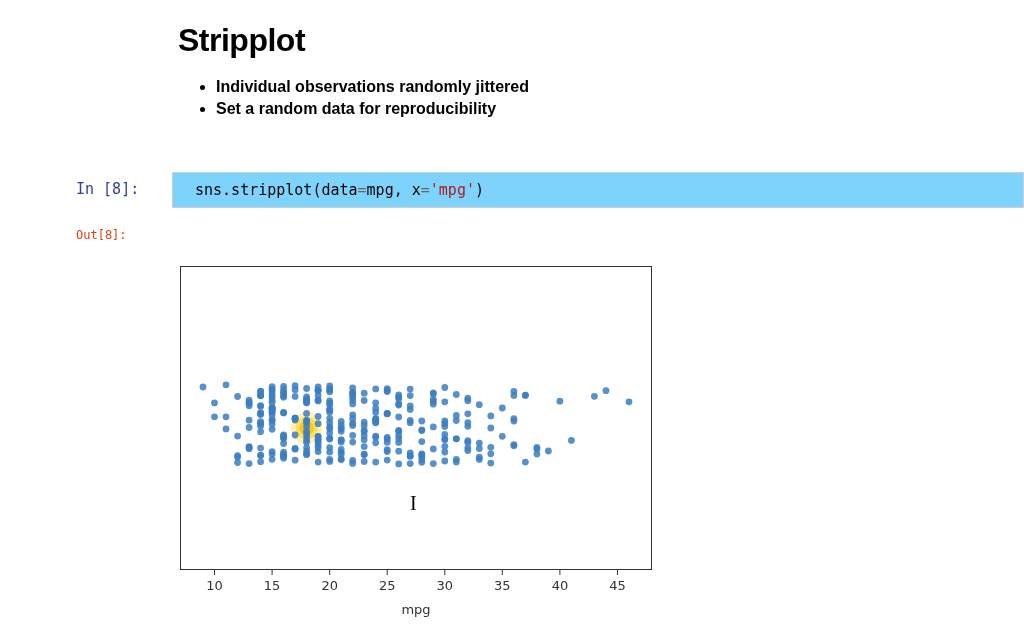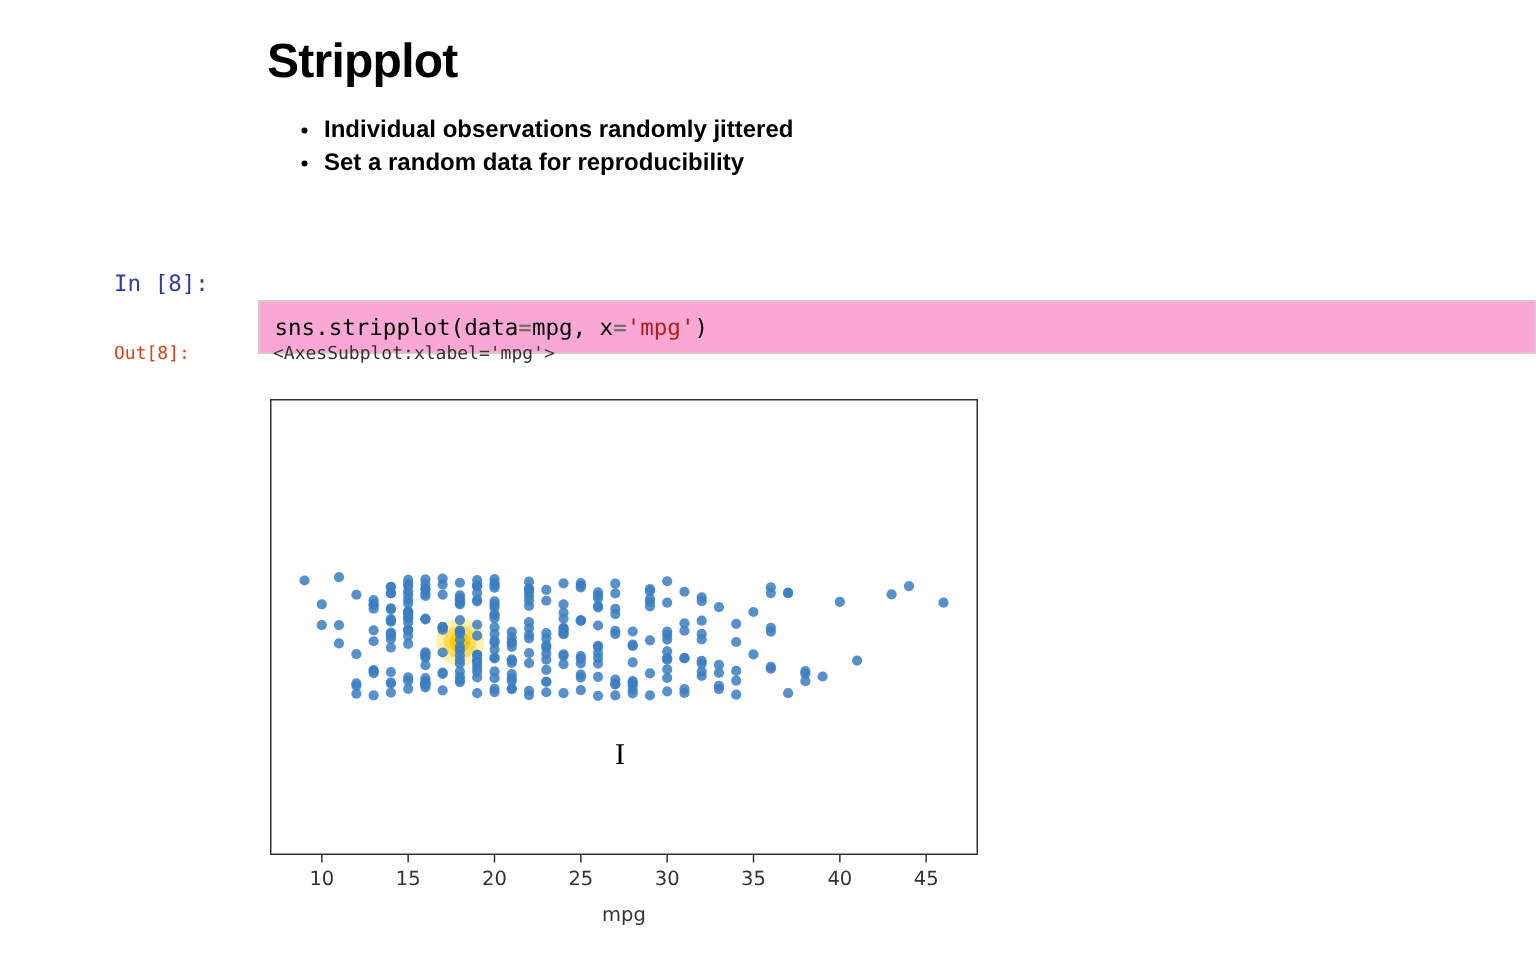--- a/index.html
+++ b/index.html
@@ -50,25 +50,24 @@
     min-width: 88px;
     text-align: left;
     padding: 8px 8px 8px 0;
     white-space: nowrap;
   }
   .prompt-in { color: #303F9F; }
   .prompt-out { color: #D84315; }
   .code-input {
     flex: 1;
     border: 1px solid #cfcfcf;
-    background: #f9a8d4;
-    padding: 8px 10px;
+    background: #7dd3fc;
+    padding: 8px 22px;
     white-space: pre;
     color: #000;
-    margin-top: 28px;
   }
   .code-input .kw { color: #000; }
   .code-input .op { color: #666; }
   .code-input .str { color: #b31b1b; }
   .cell-out {
     position: absolute;
     left: 76px;
     top: 220px;
     display: flex;
     font-family: "Menlo", "Consolas", "DejaVu Sans Mono", monospace;
@@ -118,21 +117,20 @@
     </ul>
   </div>
 
   <div class="cell">
     <div class="prompt prompt-in">In [8]:</div>
     <div class="code-input"><span class="kw">sns.stripplot(data</span><span class="op">=</span><span class="kw">mpg, x</span><span class="op">=</span><span class="str">'mpg'</span><span class="kw">)</span></div>
   </div>
 
   <div class="cell-out">
     <div class="prompt prompt-out">Out[8]:</div>
-    <div class="out-text">&lt;AxesSubplot:xlabel='mpg'&gt;</div>
   </div>
 
   <div class="plot-wrap">
     <svg id="plot-svg" class="plot-svg" width="490" height="360">
 
       <rect x="0.5" y="0.5" width="471" height="303" fill="#ffffff" stroke="#333" stroke-width="1"></rect>
 
       <line x1="0" y1="158" x2="-4" y2="158" stroke="#333"></line>
 
       <g id="cursor-blob">

